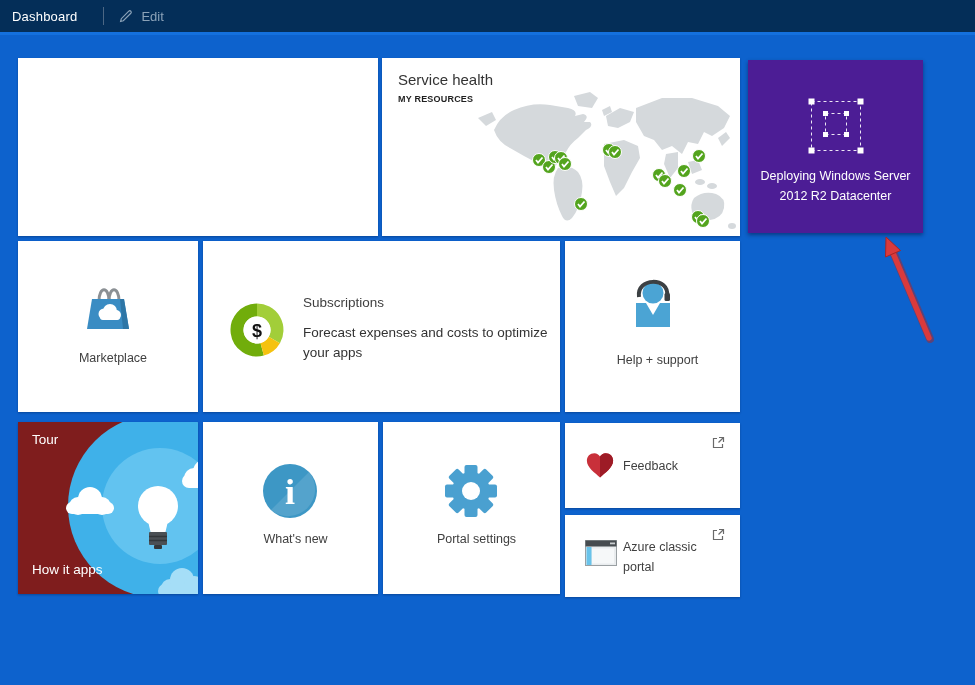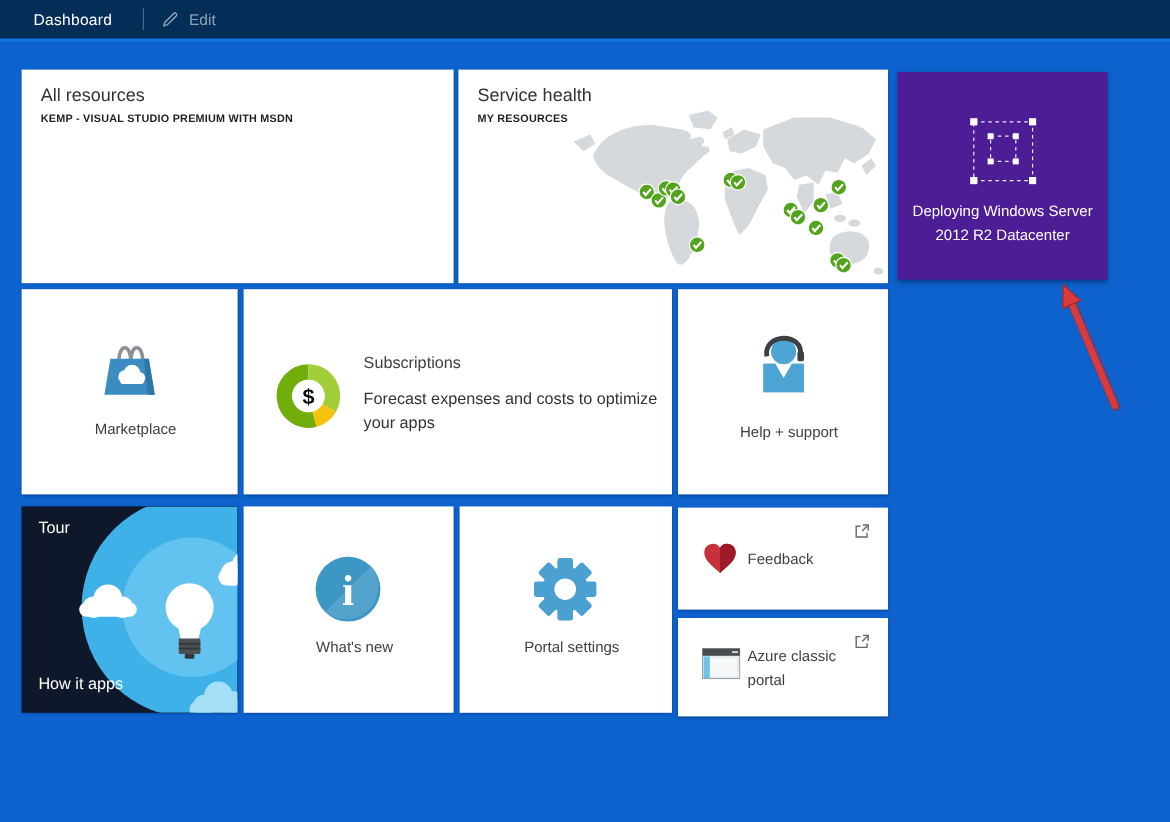--- a/index.html
+++ b/index.html
@@ -7,21 +7,21 @@
     width:975px;height:685px;position:relative;overflow:hidden;
     background:#0d62cd;
     font-family:"Liberation Sans",sans-serif;
     -webkit-font-smoothing:antialiased;
   }
   
   .topbar{
     position:absolute;top:0;left:0;width:100%;height:32px;
     background:#042e58;display:flex;align-items:center;z-index:10;
   }
-  .topbar-title{color:#fff;font-size:13px;margin-left:28px;letter-spacing:.2px;}
+  .topbar-title{color:#fff;font-size:13px;margin-left:12px;letter-spacing:.2px;}
   .topbar-divider{width:1px;height:18px;background:#4c6784;margin:0 14px 0 26px;}
   .edit-btn{display:flex;align-items:center;gap:7px;color:#8ba2b8;font-size:13px;cursor:default;}
   .accent-strip{position:absolute;top:32px;left:0;width:100%;height:3px;background:#1470dd;}
 
   
   .tile{
     position:absolute;background:#fff;
     box-shadow:0 1px 2px rgba(0,20,60,.35);
     box-sizing:border-box;
   }
@@ -49,21 +49,21 @@
     background:#4c1d95;box-shadow:0 2px 4px rgba(0,10,40,.45);
     color:#fff;
   }
   .deploy-icon{position:absolute;left:60px;top:38px;}
   .deploy-label{
     position:absolute;top:106px;left:8px;width:159px;text-align:center;
     font-size:12.5px;line-height:1.6;color:#fff;
   }
 
   
-  .tile-tour{background:#0f172a;overflow:hidden;}
+  .tile-tour{background:#7f1d1d;overflow:hidden;}
   .tour-title{position:absolute;top:10px;left:14px;color:#fff;font-size:13.5px;z-index:2;}
   .tour-footer{position:absolute;top:140px;left:14px;color:#fff;font-size:13.5px;z-index:2;}
 
   
   .subs-title{position:absolute;left:100px;top:54px;font-size:13.5px;color:#404040;}
   .subs-desc{position:absolute;left:100px;top:82px;width:260px;font-size:13.5px;line-height:20px;color:#333;}
 
   
   .link-tile-label{position:absolute;left:58px;font-size:12.5px;color:#404040;line-height:20px;}
   .ext-icon{position:absolute;right:15px;top:13px;}
@@ -79,24 +79,20 @@
   <span class="edit-btn">
     <svg width="16" height="16" viewBox="0 0 16 16">
       <path d="M2.6 13.4 L3.3 10.7 L10.8 3.2 a1.45 1.45 0 0 1 2.05 2.05 L5.3 12.75 Z" fill="none" stroke="#8ba2b8" stroke-width="1.2"></path>
     </svg>
     <span>Edit</span>
   </span>
 </div>
 <div class="accent-strip"></div>
 
 <div class="tile" style="left:18px;top:58px;width:360px;height:178px;">
-  <div class="tile-head">
-    <div class="tile-title">All resources</div>
-    <div class="tile-sub">KEMP - VISUAL STUDIO PREMIUM WITH MSDN</div>
-  </div>
 </div>
 
 <div class="tile" style="left:382px;top:58px;width:358px;height:178px;overflow:hidden;">
   <svg class="map-svg" width="358" height="178" viewBox="0 0 358 178">
     <g fill="#d5d9dc">
       <path d="M96 60 L110 54 L114 62 L104 68 Z"></path>
       <path d="M112 72 Q118 58 132 52 Q150 44 168 47 L186 50 Q196 52 193 58 L201 56 Q208 58 202 64 L208 64 Q212 68 204 72 L196 80 Q188 86 184 94 L176 104 Q172 112 166 116 L160 108 Q150 102 142 98 L128 90 Q116 84 112 72 Z"></path>
       <path d="M192 38 L208 34 L216 40 L210 50 L196 48 Z"></path>
       <path d="M176 110 Q188 106 196 114 Q202 122 200 134 Q198 150 190 160 Q184 166 180 158 Q174 146 172 132 Q170 118 176 110 Z"></path>
       <path d="M220 52 l8 -4 l2 6 l-8 4 Z"></path>

